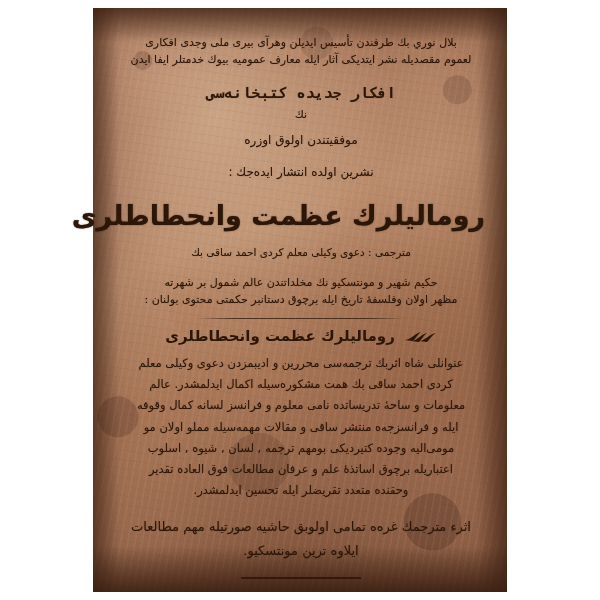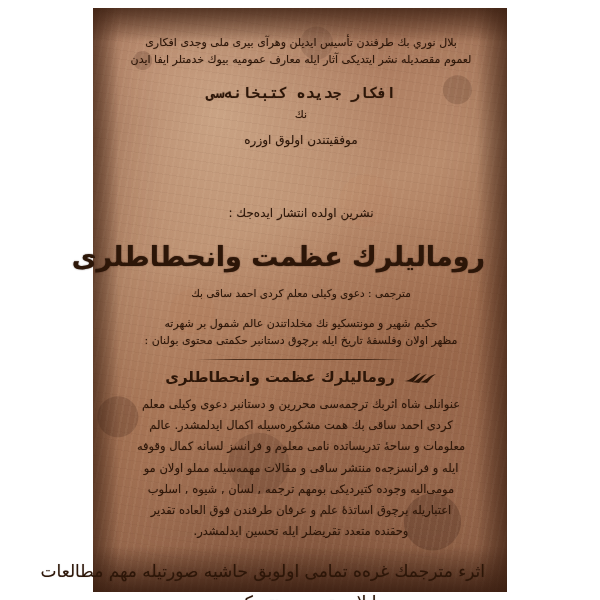--- a/index.html
+++ b/index.html
@@ -95,21 +95,21 @@
     white-space: nowrap;
   }
   .top-para .ln { font-size: 11px; letter-spacing: 0.2px; }
 
   .gap-s { height: 8px; }
   .gap-m { height: 13px; }
 
   .pub-name { font-size: 15px; font-weight: bold; margin-top: 2px; font-family: Liberation Mono, monospace; }
   .small-word { font-size: 11px; text-align: center; }
   .mid-line { font-size: 12px; }
-  .intro-line { font-size: 12px; margin-top: 41px; }
+  .intro-line { font-size: 12px; }
 
   .main-title {
     font-size: 27px;
     font-weight: bold;
     letter-spacing: 0.5px;
     text-shadow: 0 0 1px rgba(35,15,6,0.6), 0 0 2px rgba(35,15,6,0.25);
   }
   .translator { font-size: 10.5px; }
   .desc .ln { font-size: 11px; }
 
@@ -128,21 +128,21 @@
     justify-content: center;
     gap: 8px;
   }
   .orn-leaf {
     display: inline-block;
     width: 34px;
     height: 14px;
     flex: none;
   }
   .body .ln { font-size: 11.5px; line-height: 1.85; }
-  .closing .ln { font-size: 17px; line-height: 1.85; }
+  .closing .ln { font-size: 13px; line-height: 1.85; }
 
   .bottom-rule {
     display: block;
     margin: 14px auto 0 auto;
     width: 120px;
     height: 2px;
     background: rgba(40,20,8,0.8);
   }
   .bottom-rule-wrap { text-align: center; }
 </style>
@@ -203,26 +203,26 @@
             <path d="M8 12 C14 12, 18 5, 24 4 C20 7, 19 10, 16 13 Z" fill="#2c1608"></path>
             <path d="M16 12 C22 12, 26 5, 33 4 C28 7, 27 10, 24 13 Z" fill="#2c1608"></path>
           </svg>
         </span>
         <span>رومالیلرك عظمت وانحطاطلری</span>
       </div>
 
       <div class="gap-s"></div>
 
       <div class="body">
-        <span class="ln">عنوانلی شاه اثربك ترجمه‌سی محررین و دستانبر دعوی وكیلی معلم</span>
+        <span class="ln">عنوانلی شاه اثربك ترجمه‌سی محررین و ادیبمزدن دعوی وكیلی معلم</span>
         <span class="ln">كردی احمد ساقی بك همت مشكوره‌سیله اكمال ایدلمشدر. عالم</span>
         <span class="ln">معلومات و ساحهٔ تدریساتده نامی معلوم و فرانسز لسانه كمال وقوفه</span>
         <span class="ln">ایله و فرانسزجه‌ه منتشر ساقی و مقالات مهمه‌سیله مملو اولان مو</span>
         <span class="ln">مومی‌الیه وجوده كتیردیكی بومهم ترجمه , لسان , شیوه , اسلوب</span>
-        <span class="ln">اعتباریله برچوق اساتذهٔ علم و عرفان طرفندن فوق العاده تقدیر</span>
+        <span class="ln">اعتباریله برچوق اساتذهٔ علم و عرفان مطالعات فوق العاده تقدیر</span>
         <span class="ln">وحقنده متعدد تقریضلر ایله تحسین ایدلمشدر.</span>
       </div>
 
       <div class="gap-m"></div>
 
       <div class="closing">
         <span class="ln">اثرء مترجمك غره‌‌ه تمامی اولوبق حاشیه صورتیله مهم مطالعات</span>
         <span class="ln">ایلاوه ترین مونتسكیو.</span>
       </div>
 

